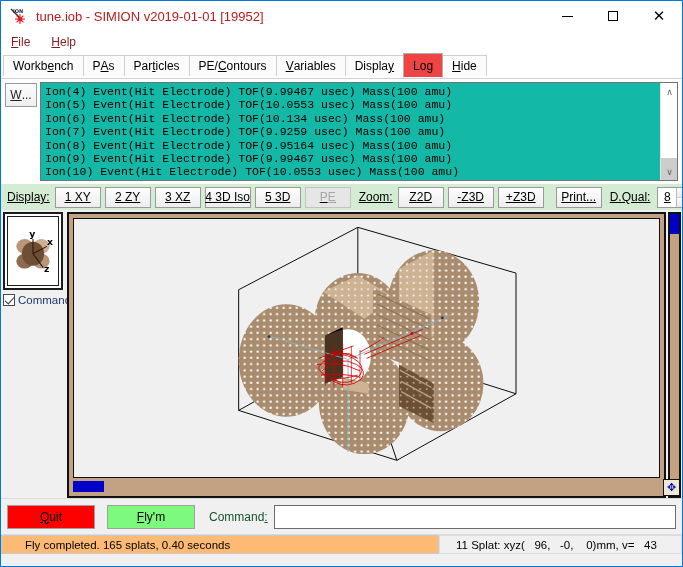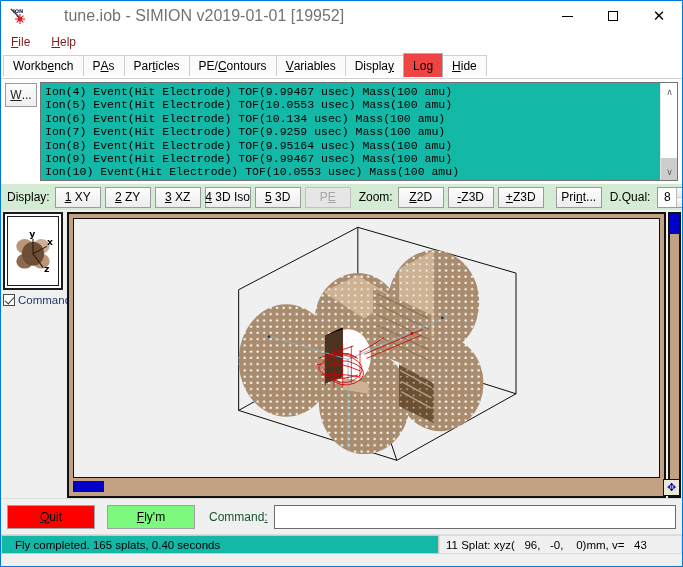--- a/index.html
+++ b/index.html
@@ -26,24 +26,23 @@
     align-items: center;
     position: relative;
   }
   .app-icon {
     width: 22px; height: 22px;
     margin-left: 7px; margin-right: 6px;
     position: relative;
     flex: none;
   }
   .title-text {
-    font-size: 16px;
-    color: #737373;
+    font-size: 13px;
+    color: #b91c1c;
     white-space: nowrap;
-    margin-left: 28px;
   }
   .win-buttons {
     position: absolute; right: 0; top: 0;
     height: 30px; display: flex;
   }
   .win-btn {
     width: 46px; height: 30px;
     display: flex; align-items: center; justify-content: center;
     font-size: 13px; color: #000;
     background: #ffffff;
@@ -155,20 +154,21 @@
     bottom: 0px; height: 22px;
   }
 
   
   .disptoolbar {
     height: 26px;
     background: #d4ecd4;
     display: flex; align-items: center;
     padding: 0 2px;
     gap: 0px;
+    text-decoration: underline;
   }
   .tb-label {
     font-size: 12px; color: #000;
     padding: 0 5px 0 4px;
     white-space: nowrap;
   }
   .tb-btn {
     height: 21px;
     min-width: 46px;
     border: 1px solid #9a9a9a;
@@ -349,32 +349,32 @@
 
   
   .statusbar {
     height: 20px;
     display: flex;
     background: #f0f0f0;
     border-top: 1px solid #dcdcdc;
   }
   .status-left {
     flex: 1;
-    background: #14b8a6;
+    background: #fdba74;
     font-size: 11.5px; color: #000;
     display: flex; align-items: center;
-    padding-left: 13px;
+    padding-left: 23px;
     border: 1px solid #c9c9c9;
   }
   .status-right {
     width: 243px;
     background: #f0f0f0;
     font-size: 11.5px; color: #000;
     display: flex; align-items: center; justify-content: flex-start;
-    padding-left: 6px;
+    padding-left: 16px;
     border: 1px solid #dcdcdc;
     white-space: pre;
     position: relative;
   }
   .grip-dots {
     position: absolute; right: 3px; bottom: 3px;
     width: 10px; height: 10px;
   }
 </style>
 </head>

